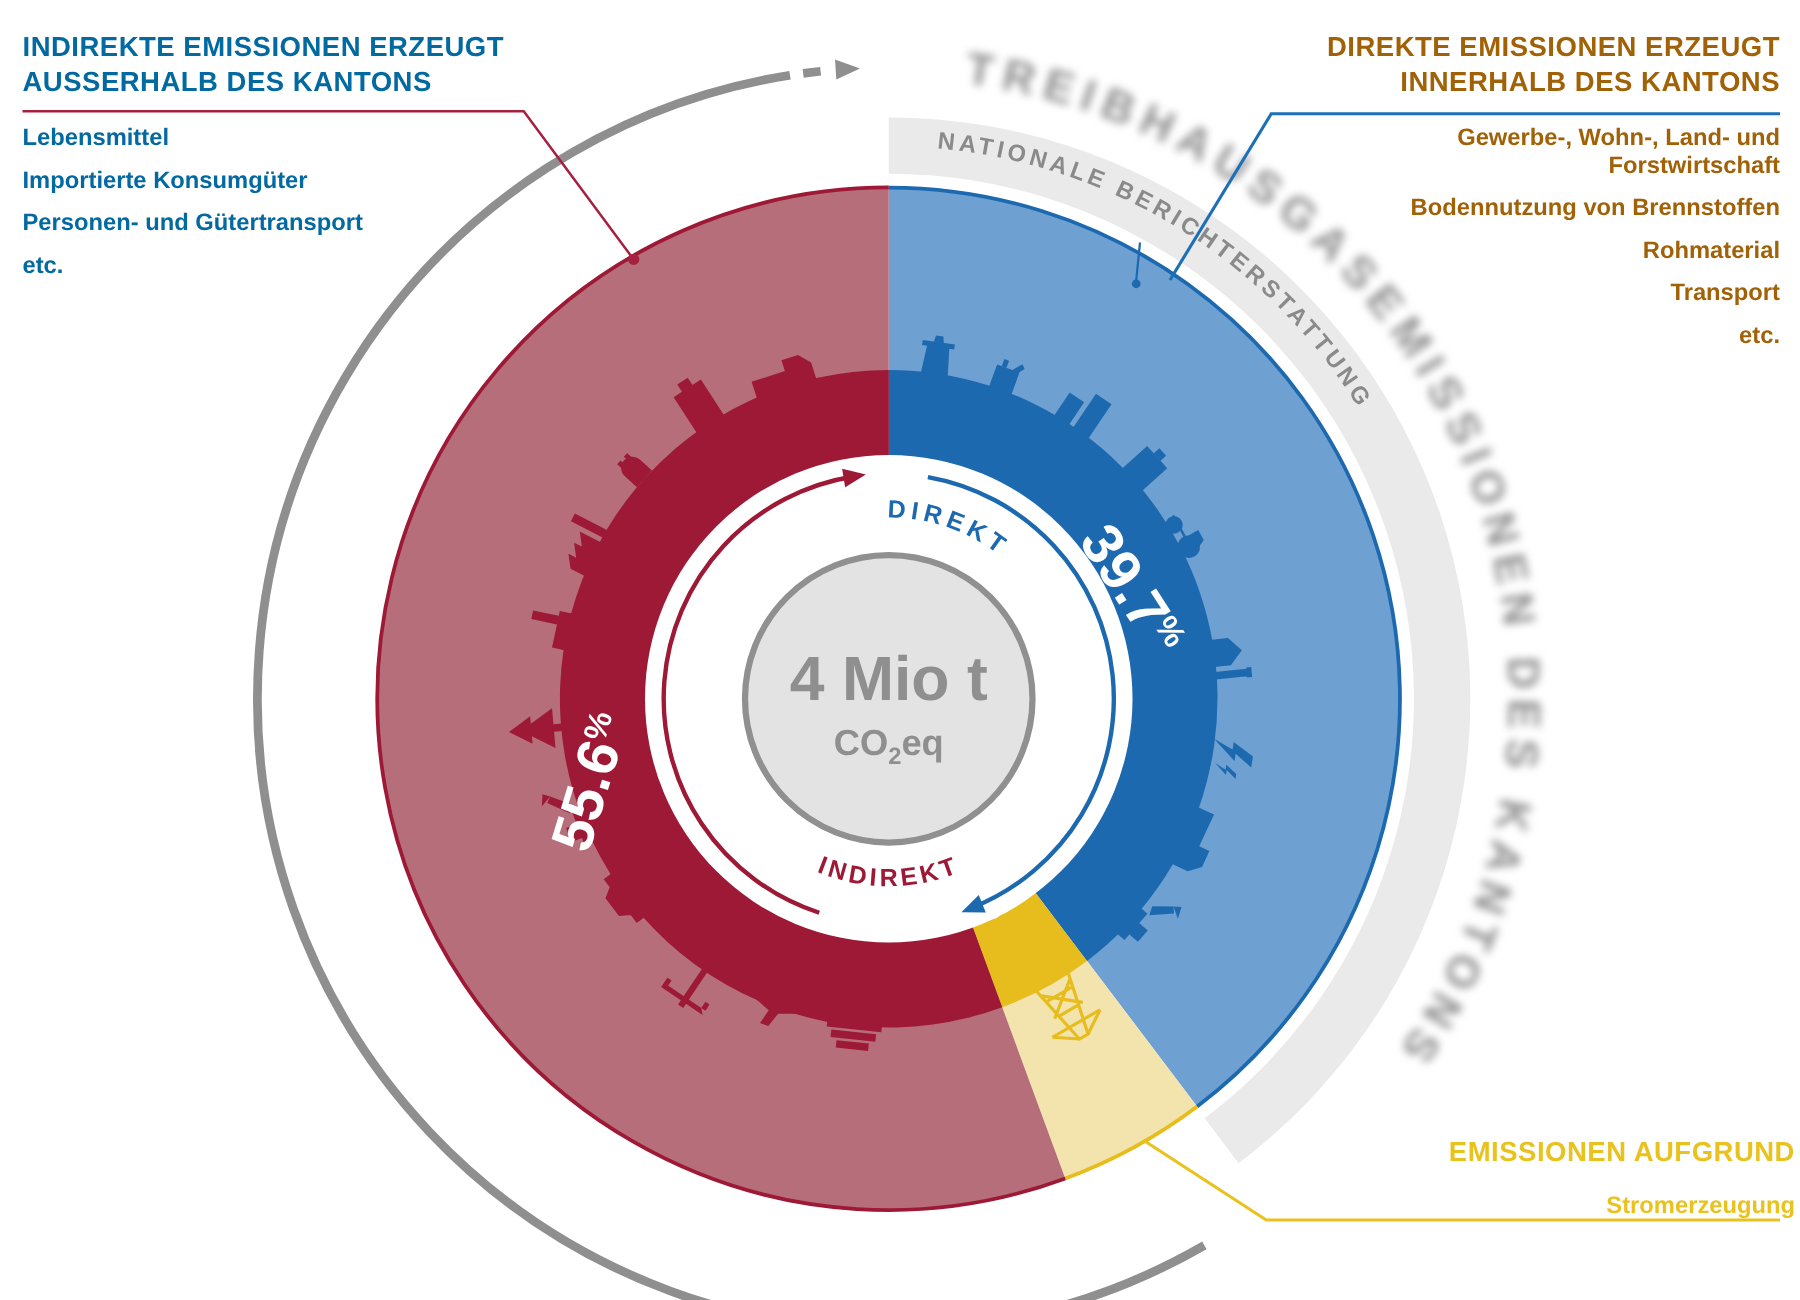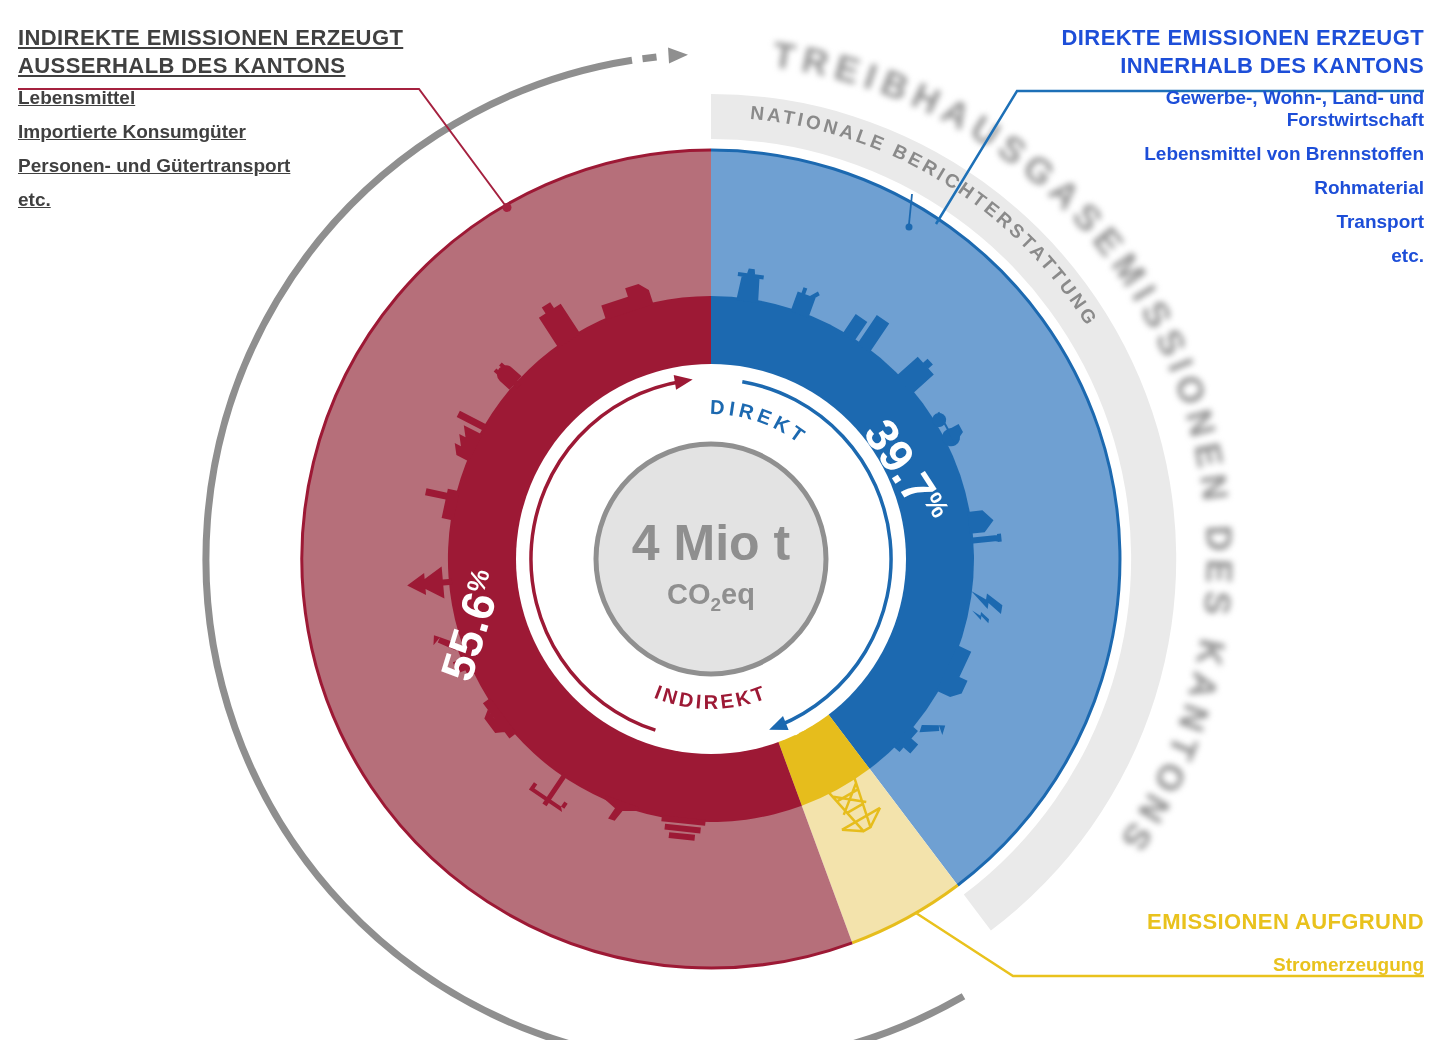--- a/index.html
+++ b/index.html
@@ -1,27 +1,27 @@
 <!DOCTYPE html>
 <html><head>
 <meta charset="utf-8">
 <style>
   html,body{margin:0;padding:0;background:#fff;}
   .stage{position:relative;width:1440px;height:1040px;background:#fff;overflow:hidden;
          font-family:"Liberation Sans",sans-serif;}
   .stage svg.scene{position:absolute;left:0;top:0;}
   .panel{position:absolute;}
   .ptitle{font-size:22px;font-weight:800;line-height:28px;letter-spacing:.4px;}
-  .pitems{margin-top:7px;}
+  .pitems{margin-top:20px;}
   .pitem{font-size:19px;font-weight:700;line-height:22px;margin-bottom:12px;}
   #p-red{left:18px;top:24px;width:430px;}
   #p-blue{right:16px;top:24px;width:440px;text-align:right;}
   #p-blue .pitems{}
   #p-blue .pitem.wrap{max-width:262px;margin-left:auto;}
-  #p-yellow{right:16px;top:908px;width:470px;text-align:right;}
+  #p-yellow{right:4px;top:908px;width:470px;text-align:right;}
   #p-yellow .pitems{margin-top:18px;}
   .arc-blur{filter:blur(3.2px);}
   text{font-family:"Liberation Sans",sans-serif;}
 </style>
 </head>
 <body>
 
 <div class="stage">
 
 <svg class="scene" width="1440" height="1040" viewBox="0 0 1440 1040">
@@ -156,41 +156,41 @@
   <text class="arc-blur" font-size="36" font-weight="700" letter-spacing="7" fill="#8F8F8F">
     <textPath href="#outerTextPath" startOffset="0">TREIBHAUSGASEMISSIONEN DES KANTONS</textPath>
   </text>
 
   <polyline fill="none" stroke-width="2" points="18,89 419,89 505,205" stroke="#A5213F"></polyline>
   <circle cx="507" cy="207.5" r="4.5" fill="#A5213F"></circle>
   <polyline fill="none" stroke-width="2.5" points="1424,91 1017,91 936,224" stroke="#1D70B7"></polyline>
   <polyline fill="none" stroke-width="2.5" points="916,913 1013,976 1424,976" stroke="#E9C21D"></polyline>
 </svg>
 
-<div class="panel" id="p-red" style="color: #404040; text-decoration: underline;">
+<div class="panel" id="p-red" style="color: #0369a1;">
   <div class="ptitle">
     <span>INDIREKTE EMISSIONEN ERZEUGT</span><br>
     <span>AUSSERHALB DES KANTONS</span>
   </div>
   <div class="pitems">
     <div class="pitem">Lebensmittel</div>
     <div class="pitem">Importierte Konsumgüter</div>
     <div class="pitem">Personen- und Gütertransport</div>
     <div class="pitem">etc.</div>
   </div>
 </div>
 
-<div class="panel" id="p-blue" style="color: #1d4ed8;">
+<div class="panel" id="p-blue" style="color: #a16207;">
   <div class="ptitle">
     <span>DIREKTE EMISSIONEN ERZEUGT</span><br>
     <span>INNERHALB DES KANTONS</span>
   </div>
   <div class="pitems">
     <div class="pitem wrap">Gewerbe-, Wohn-, Land- und Forstwirtschaft</div>
-    <div class="pitem">Lebensmittel von Brennstoffen</div>
+    <div class="pitem">Bodennutzung von Brennstoffen</div>
     <div class="pitem">Rohmaterial</div>
     <div class="pitem">Transport</div>
     <div class="pitem">etc.</div>
   </div>
 </div>
 
 <div class="panel" id="p-yellow" style="color: rgb(233, 194, 29);">
   <div class="ptitle">
     <span>EMISSIONEN AUFGRUND</span><br>
   </div>

